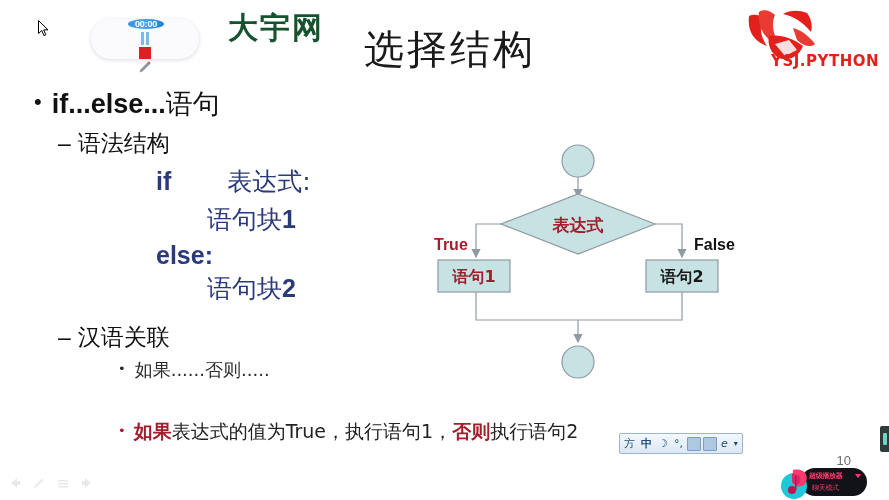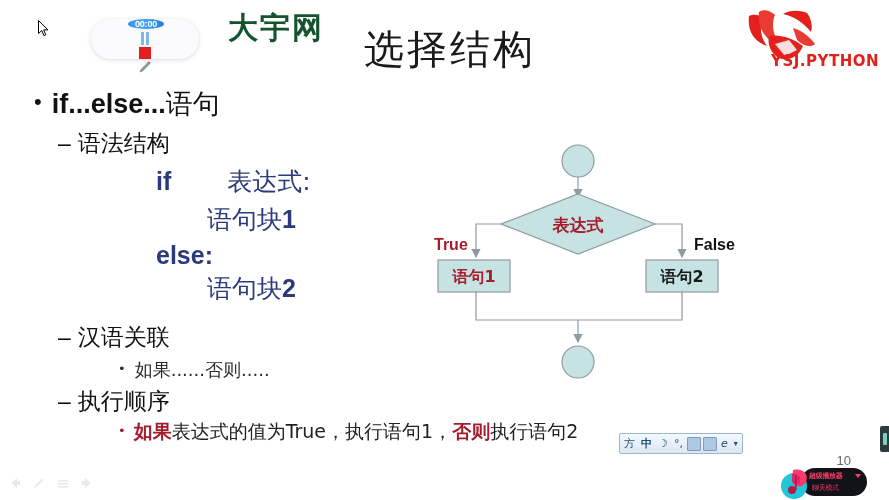--- a/index.html
+++ b/index.html
@@ -357,23 +357,20 @@
     <span class="cnb">语句块</span><span class="num">2</span>
   </div>
 
   <div class="lvl2" style="top:322px;">
     <span class="dash">–</span><span>汉语关联</span>
   </div>
   <div class="lvl3" style="top:358px;">
     <span class="dot">•</span><span>如果......否则.....</span>
   </div>
 
-  <div class="lvl2" style="top:386px;">
-    <span class="dash">–</span><span>执行顺序</span>
-  </div>
   <div class="lastline">
     <span class="dot">•</span><span class="red">如果</span><span>表达式的值为True，执行语句1，</span><span class="red">否则</span><span>执行语句2</span>
   </div>
 
   <svg class="flow" viewBox="0 0 390 250">
     <defs>
       <marker id="ar" markerWidth="9" markerHeight="9" refX="7" refY="4" orient="auto">
         <path d="M0,0 L8,4 L0,8 z" fill="#8f9aa3"></path>
       </marker>
     </defs>

